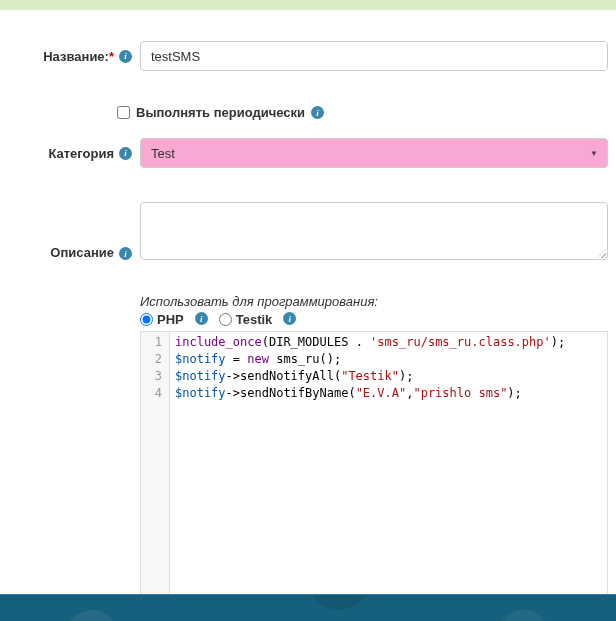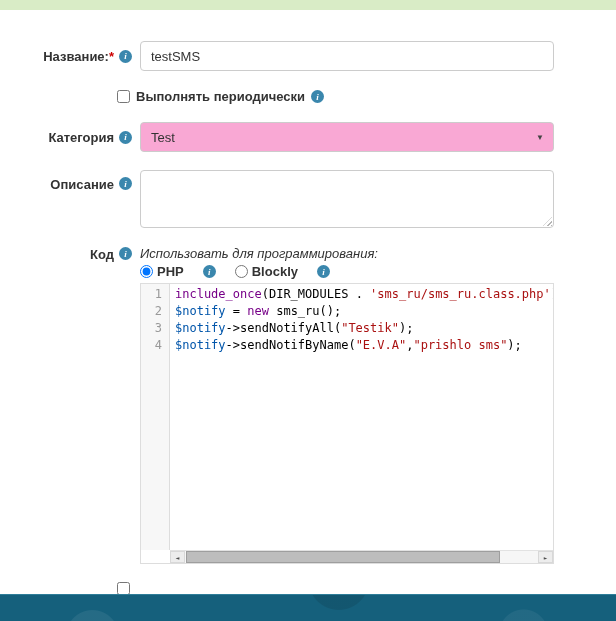--- a/index.html
+++ b/index.html
@@ -12,45 +12,45 @@
     --syntax_string:#aa1111;
   }
   *{box-sizing:border-box;margin:0;padding:0;}
   html,body{width:616px;height:621px;}
   body{
     position:relative;overflow:hidden;background:#fff;color:#333;
     font-family:"Liberation Sans",sans-serif;font-size:13px;
   }
   .top-bar{height:10px;background:var(--topbar_green);}
   .task-form{padding-top:31px;}
-  .form-row{display:flex;margin-bottom:18px;}
+  .form-row{display:flex;margin-bottom:34px;}
   .label-col{flex:none;width:140px;display:flex;justify-content:flex-end;align-items:center;gap:5px;padding-right:8px;}
-  .label-col-top{align-items:flex-start;padding-top:7px;}
+  .label-col-top{align-items:flex-end;padding-top:7px;}
   .code-label-col{padding-top:1px;}
   .label{font-weight:bold;white-space:nowrap;}
   .req{color:var(--required_red);font-weight:bold;}
   .info-icon{flex:none;width:13px;height:13px;border-radius:50%;background:var(--accent_blue);color:#fff;
     display:inline-flex;align-items:center;justify-content:center;
     font:italic bold 9px "Liberation Serif",serif;cursor:pointer;}
-  .field-col{flex:none;width:414px;position:relative;}
+  .field-col{flex:none;width:468px;position:relative;}
   .text-input{width:100%;height:30px;border:1px solid #ccc;border-radius:4px;padding:4px 10px;
     font:13px "Liberation Sans",sans-serif;color:#333;background:#fff;}
   .check-row{display:flex;align-items:center;gap:6px;margin:0 0 18px 117px;}
   .check-label{font-weight:bold;}
   .checkbox{width:13px;height:13px;margin:0;}
   .select-input{width:100%;height:30px;border:1px solid #ccc;border-radius:4px;padding:4px 10px;background:#f9a8d4;
     font:13px "Liberation Sans",sans-serif;color:#333;appearance:none;-webkit-appearance:none;-moz-appearance:none;}
   .select-caret{position:absolute;right:10px;top:11px;font-size:8px;color:#444;pointer-events:none;}
   .textarea-input{width:100%;height:58px;border:1px solid #ccc;border-radius:4px;padding:4px 10px;display:block;
     font:13px "Liberation Sans",sans-serif;color:#333;resize:none;}
   .resize-handle{position:absolute;right:2px;bottom:2px;width:9px;height:9px;cursor:nwse-resize;
     background:repeating-linear-gradient(135deg,#b5b5b5 0 1px,transparent 1px 3px);
     clip-path:polygon(100% 0,100% 100%,0 100%);}
   .code-caption{margin-bottom:3px;font-style:italic;}
-  .radio-line{display:flex;align-items:center;gap:19px;margin-bottom:4px;}
+  .radio-line{display:flex;gap:11px;margin-bottom:4px;}
   .radio-item{display:flex;align-items:center;gap:4px;cursor:pointer;}
   .radio-item input{margin:0;width:13px;height:13px;}
   .radio-label{font-weight:bold;}
   .code-editor{position:relative;height:281px;border:1px solid #ddd;background:#fff;
     font:12px "DejaVu Sans Mono",monospace;}
   .code-gutter{position:absolute;left:0;top:0;bottom:13px;width:29px;background:#f7f7f7;border-right:1px solid #ddd;padding-top:2px;}
   .line-number{color:#999;text-align:right;padding-right:7px;line-height:17px;}
   .code-lines{position:absolute;left:30px;right:0;top:0;bottom:13px;overflow:hidden;padding:2px 0 0 4px;}
   .code-line{line-height:17px;white-space:pre;color:#000;}
   .tok-keyword{color:var(--syntax_keyword);}
@@ -124,21 +124,21 @@
     <div class="field-col">
       <div class="code-caption">Использовать для программирования:</div>
       <div class="radio-line">
         <label class="radio-item">
           <input type="radio" name="codemode" checked="" style="">
           <span class="radio-label">PHP</span>
         </label>
         <span class="info-icon">i</span>
         <label class="radio-item">
           <input type="radio" name="codemode" style="">
-          <span class="radio-label">Blockly</span>
+          <span class="radio-label">Testik</span>
         </label>
         <span class="info-icon">i</span>
       </div>
       <div class="code-editor">
         <div class="code-gutter">
             <div class="line-number">1</div>
             <div class="line-number">2</div>
             <div class="line-number">3</div>
             <div class="line-number">4</div>
           </div>

